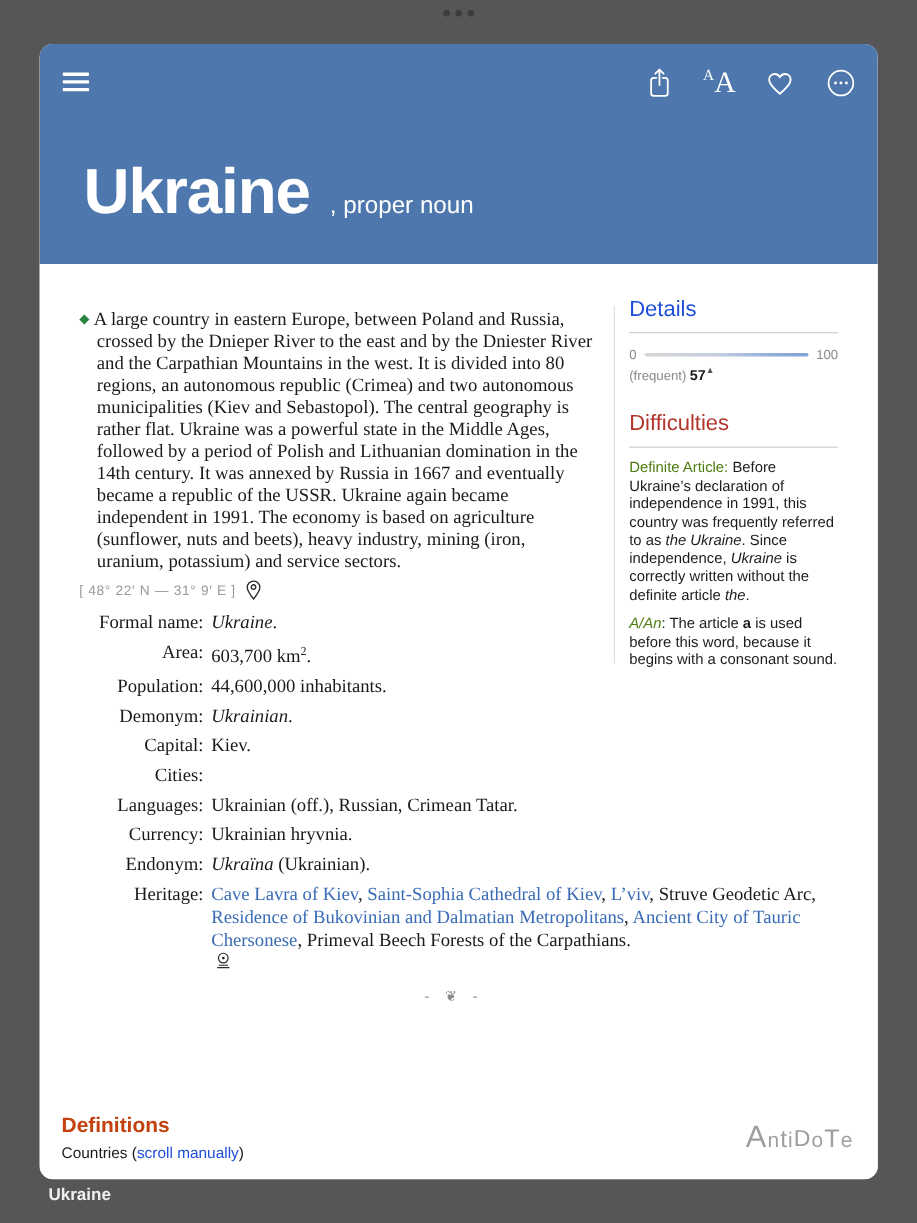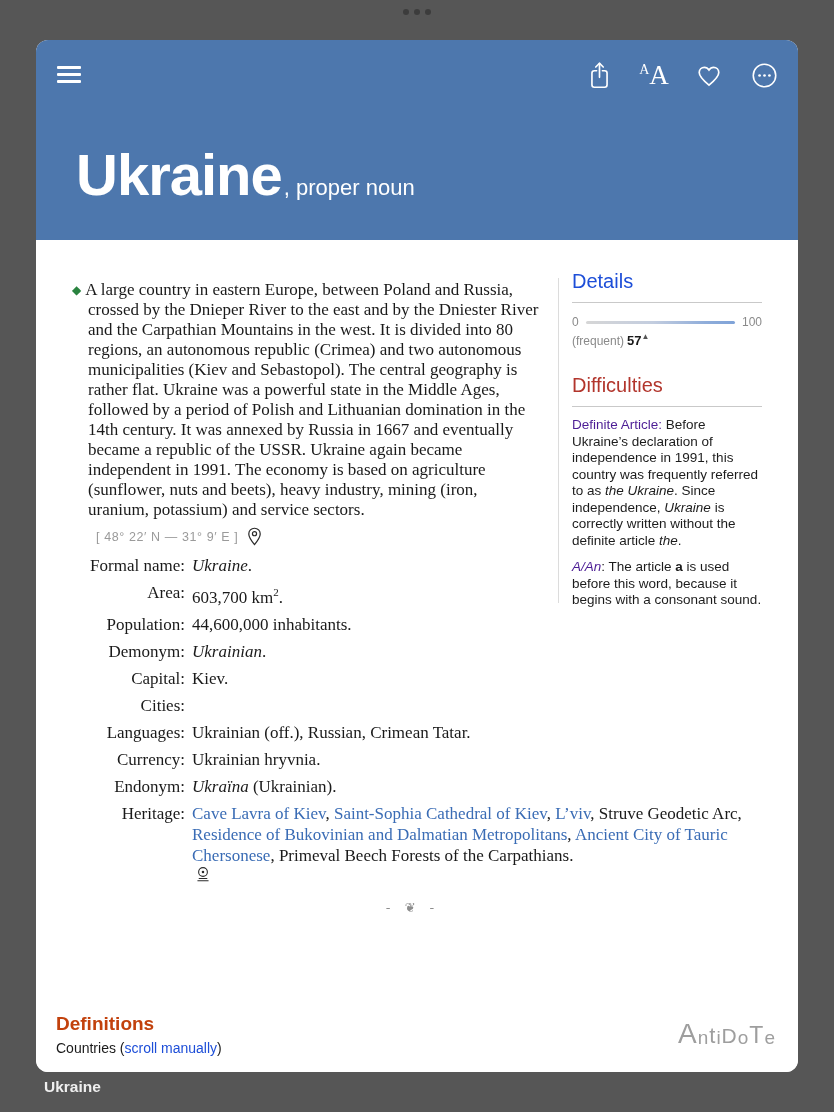--- a/index.html
+++ b/index.html
@@ -26,42 +26,42 @@
   .hdr { height:200px; background:#4d77ad; position:relative; flex:none; }
   .hamb { position:absolute; left:21px; top:26px; width:24px; cursor:pointer; }
   .hamb i { display:block; height:2.6px; background:#fff; border-radius:1px; margin-bottom:4.6px; }
   .hdr-icons { position:absolute; right:20px; top:20px; display:flex; align-items:center; gap:27px; }
   .hdr-icons .icn { width:28px; height:30px; display:flex; align-items:center; justify-content:center; cursor:pointer; }
   .aa { color:#fff; font-family:"Liberation Serif", serif; display:flex; align-items:flex-start; line-height:1; }
   .a-sm { font-size:14px; margin-top:1px; }
   .a-lg { font-size:27px; }
   .title-row { position:absolute; left:40px; bottom:32px; display:flex; align-items:baseline; color:#fff; }
   .title { font-size:58px; font-weight:bold; letter-spacing:-1px; }
-  .subtitle { font-size:22px; font-weight:400; margin-left:2px; }
+  .subtitle { font-size:22px; font-weight:400; margin-left:18px; }
 
   
   .content { flex:1; position:relative; background:#fff; }
 
   .main-col { position:absolute; left:36px; top:40px; width:676px; color:#1a1a1a;
               font-family:"Liberation Serif", serif; font-size:17px; }
   .definition { width:467px; line-height:20px; padding-left:16px; text-indent:-16px; }
   .bullet { color:#2a8340; font-size:12px; vertical-align:1px; padding-right:4px; }
-  .coords-row { margin-top:7px; margin-left:24px; display:flex; align-items:center; gap:9px; }
+  .coords-row { margin-top:7px; margin-left:0; display:flex; align-items:center; gap:9px; }
   .coords { color:#9a9a9a; font-family:"Liberation Sans", sans-serif; font-size:12.5px; letter-spacing:0.6px; }
   .pin-btn { cursor:pointer; display:flex; }
 
   .facts { margin-top:9px; }
   .fact-row { display:flex; margin-bottom:6px; line-height:21px; }
   .fact-label { width:113px; text-align:right; flex:none; }
   .fact-value { margin-left:7px; flex:1; }
   .it { font-style:italic; }
   .bd { font-weight:bold; }
   .lnk { color:#3a6cb5; cursor:pointer; }
   .sup { vertical-align:super; font-size:11px; }
-  .red { color:#4c1d95; }
+  .red { color:#4d7c0f; }
   .lmk { margin-left:4px; vertical-align:-2px; }
 
   .end-mark { margin-top:18px; text-align:center; color:#8d8d8d; font-size:13px;
               font-family:"DejaVu Sans", sans-serif; word-spacing:10px; }
 
   .divider { position:absolute; left:522px; top:38px; width:1px; height:325px; background:#dcdcdc; }
 
   .sidebar { position:absolute; left:536px; top:30px; width:190px; }
   .side-h { font-size:20px; color:#1d4ed8; font-weight:400; padding-bottom:9px; border-bottom:1px solid #c9c9c9; }
   .side-h.red-h { color:#b2352c; margin-top:26px; }

